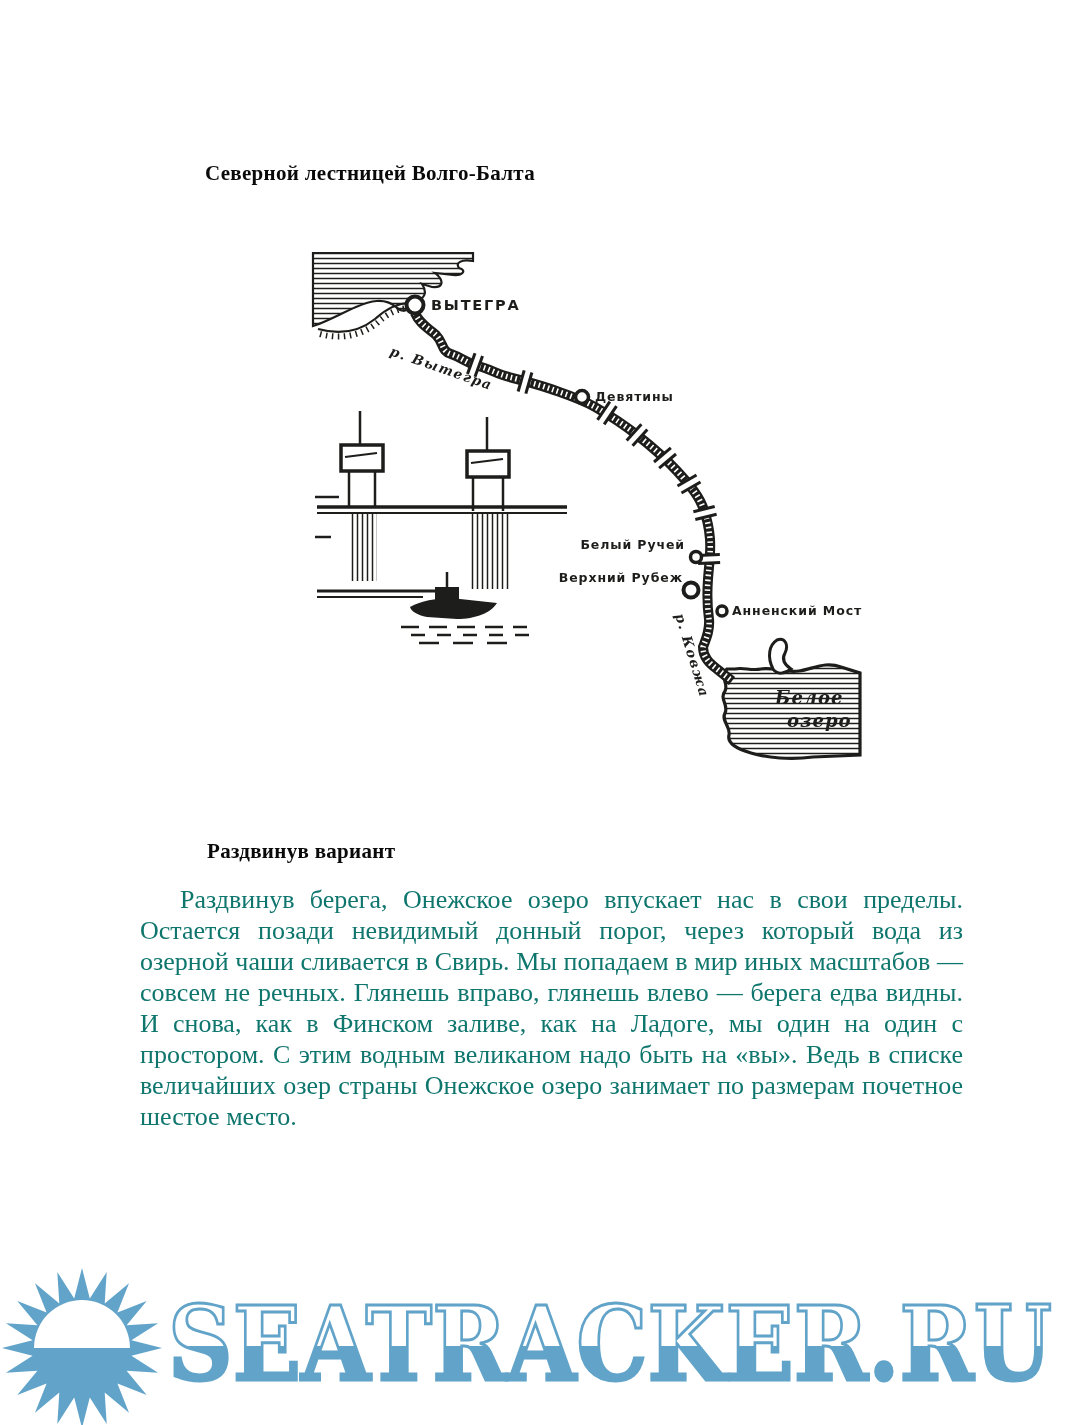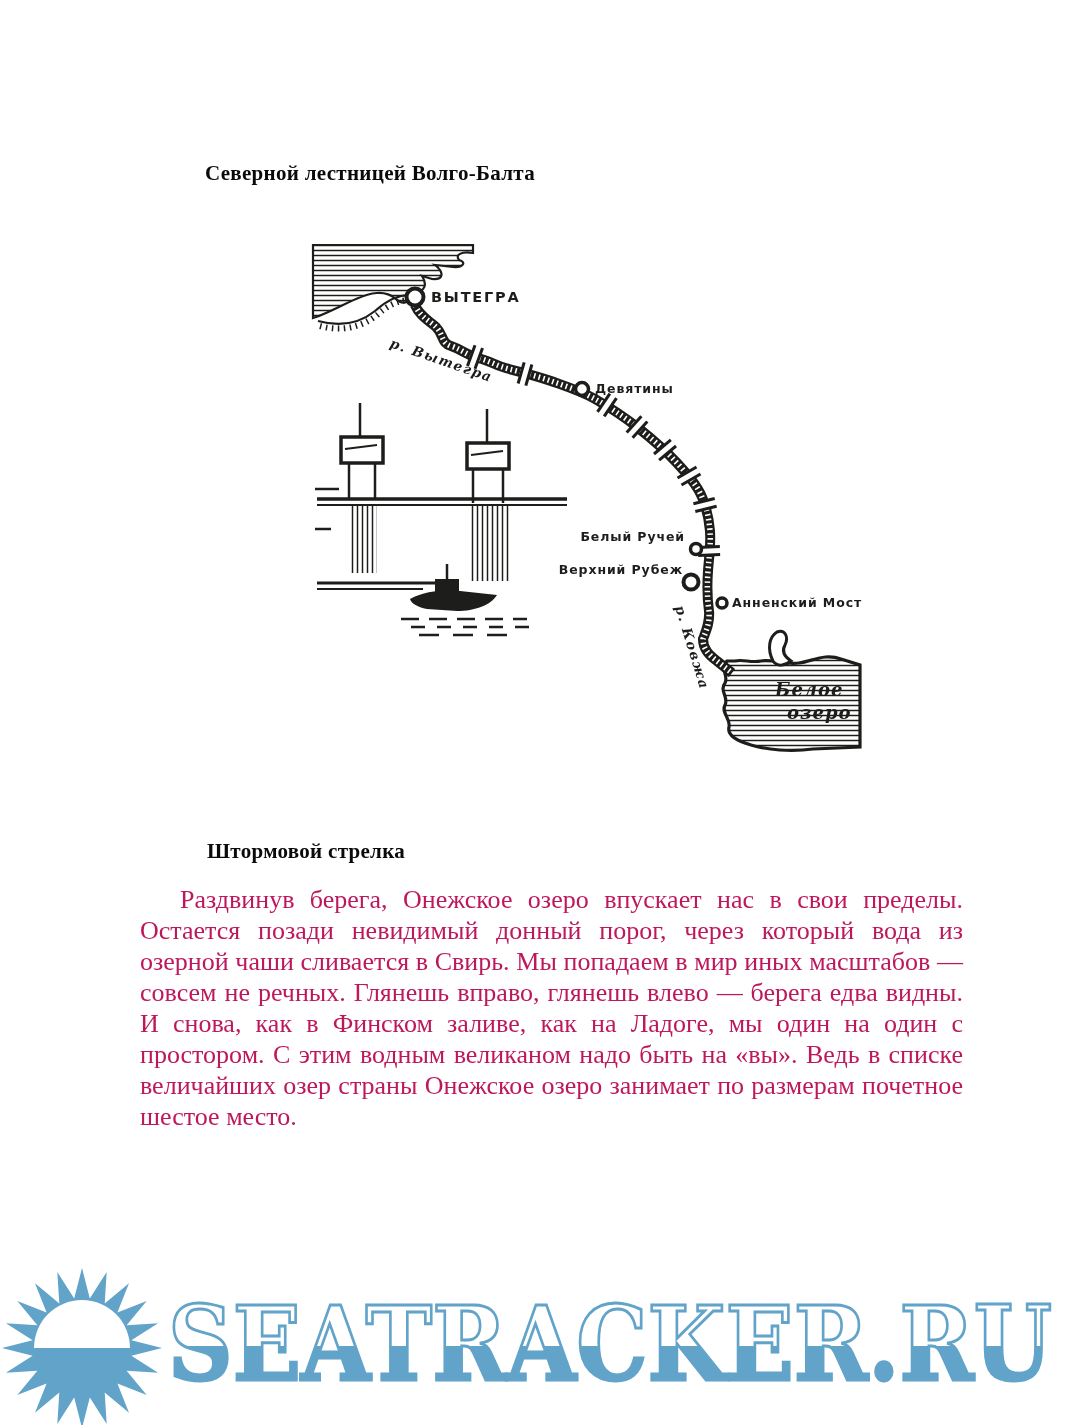--- a/index.html
+++ b/index.html
@@ -7,28 +7,28 @@
   .page{
     position:relative;width:1080px;height:1425px;background:#ffffff;
     overflow:hidden;font-family:"Liberation Serif",serif;color:#060606;
   }
   .h-title{
     position:absolute;margin:0;font-weight:bold;font-size:21px;line-height:1;
     letter-spacing:.3px;color:#0a0a0a;font-family:"Liberation Serif",serif;
   }
   #title1{left:205px;top:163px;}
   #title2{left:207px;top:841px;}
-  .map-figure{position:absolute;left:285px;top:233px;width:595px;height:535px;margin:0;}
+  .map-figure{position:absolute;left:285px;top:241px;width:595px;height:535px;margin:0;}
   .map-figure svg{display:block;width:100%;height:100%;}
   .text-block{
     position:absolute;left:140px;top:884px;width:823px;z-index:2;
   }
   .text-block p{
     margin:0;font-size:26px;line-height:31px;text-align:justify;
-    text-indent:40px;color:#be185d;
+    text-indent:40px;color:#0f766e;
   }
   .text-block p.p-cut{text-align-last:justify;}
   .watermark{position:absolute;left:0;top:1264px;width:1080px;height:161px;z-index:1;}
   .sun{position:absolute;left:0;top:2px;width:164px;height:164px;}
   .wm-text{position:absolute;left:166px;top:24px;width:900px;height:120px;}
   .map-town-label{font-family:"DejaVu Sans",sans-serif;font-weight:bold;font-size:12.5px;letter-spacing:.9px;fill:#1d1d1b;}
   .map-city-label{font-family:"DejaVu Sans",sans-serif;font-weight:bold;font-size:14.5px;letter-spacing:1.8px;fill:#1d1d1b;}
   .map-river-label{font-family:"DejaVu Serif",serif;font-style:italic;font-weight:bold;font-size:13.5px;letter-spacing:1.5px;fill:#1d1d1b;}
   .map-lake-label{font-family:"DejaVu Serif",serif;font-style:italic;font-weight:bold;font-size:18px;letter-spacing:1px;fill:#1d1d1b;}
 </style>
@@ -172,21 +172,21 @@
         <line x1="132" y1="163" x2="132" y2="178" stroke-width="2.5"></line>
         <g stroke-width="2.5">
           <line x1="86" y1="218" x2="212" y2="218" stroke-dasharray="18 10"></line>
           <line x1="96" y1="226" x2="220" y2="226" stroke-dasharray="14 12"></line>
           <line x1="104" y1="234" x2="196" y2="234" stroke-dasharray="20 14"></line>
         </g>
       </g>
     </svg>
   </figure>
 
-  <h2 class="h-title" id="title2">Штормовой стрелка</h2>
+  <h2 class="h-title" id="title2">Раздвинув вариант</h2>
 
   <div class="text-block">
     <p>Раздвинув берега, Онежское озеро впускает нас в свои пределы. Остается позади невидимый донный порог, через который вода из озерной чаши сливается в Свирь. Мы попадаем в мир иных масштабов — совсем не речных. Глянешь вправо, глянешь влево — берега едва видны. И снова, как в Финском заливе, как на Ладоге, мы один на один с простором. С этим водным великаном надо быть на «вы». Ведь в списке величайших озер страны Онежское озеро занимает по размерам почетное шестое место.</p>
   </div>
 
   <div class="watermark">
     <svg class="sun" viewBox="0 0 164 164">
       <polygon id="sun-star" fill="#62a4c9" points="82.0,2.0 89.8,32.6 106.7,5.9 104.7,37.4 129.0,17.3 117.4,46.6 146.7,35.0 126.6,59.3 158.1,57.3 131.4,74.2 162.0,82.0 131.4,89.8 158.1,106.7 126.6,104.7 146.7,129.0 117.4,117.4 129.0,146.7 104.7,126.6 106.7,158.1 89.8,131.4 82.0,162.0 74.2,131.4 57.3,158.1 59.3,126.6 35.0,146.7 46.6,117.4 17.3,129.0 37.4,104.7 5.9,106.7 32.6,89.8 2.0,82.0 32.6,74.2 5.9,57.3 37.4,59.3 17.3,35.0 46.6,46.6 35.0,17.3 59.3,37.4 57.3,5.9 74.2,32.6"></polygon>
       <path d="M34,82 A48,48 0 0 1 130,82 Z" fill="#ffffff"></path>
     </svg>

